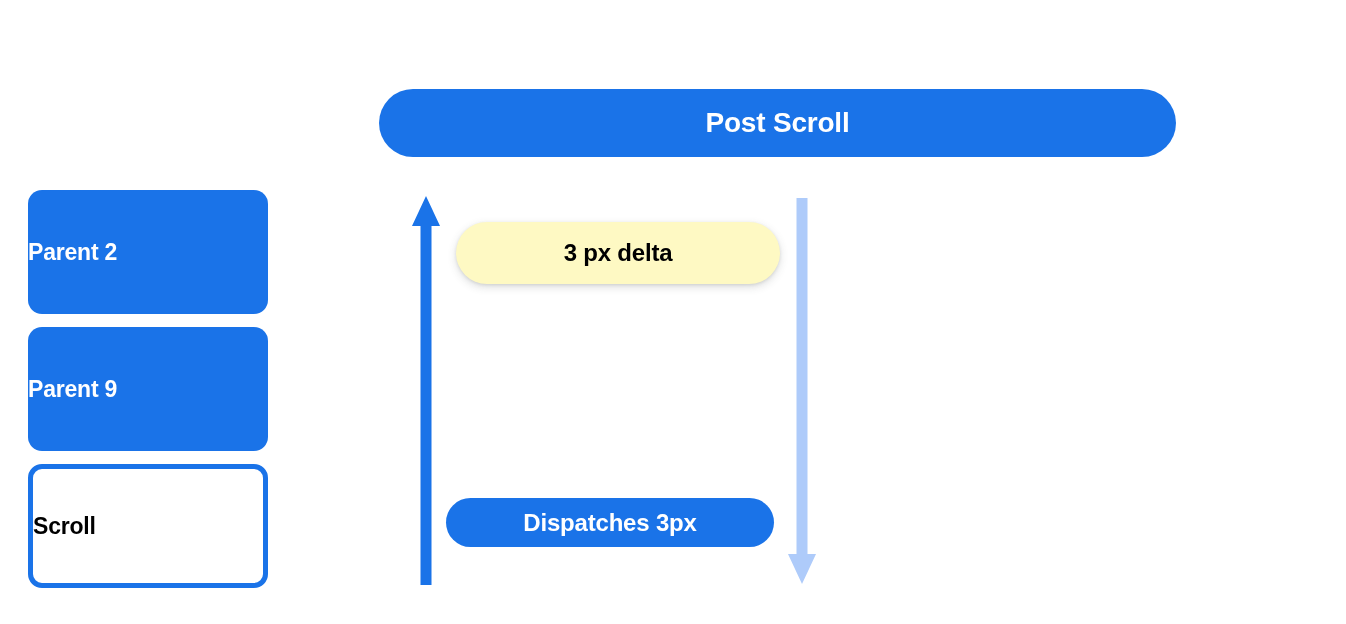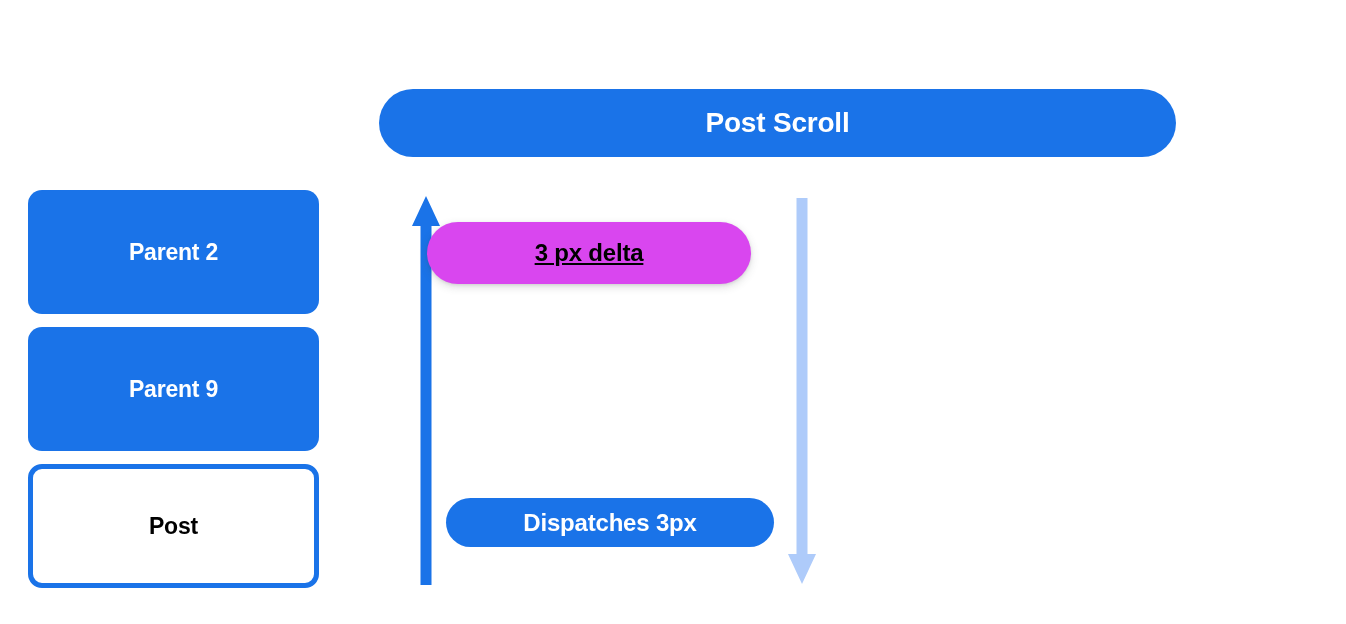--- a/index.html
+++ b/index.html
@@ -40,26 +40,25 @@
     font-size: 28px;
     font-weight: 700;
     letter-spacing: -0.2px;
     line-height: 1;
   }
 
   
   .stack-box {
     position: absolute;
     left: 28px;
-    width: 291px;
+    width: 240px;
     height: 124px;
     border-radius: 14px;
     display: flex;
     align-items: center;
-    justify-content: center;
     box-sizing: border-box;
   }
   .stack-box .label {
     font-size: 23px;
     font-weight: 700;
     letter-spacing: -0.2px;
     line-height: 1;
   }
   .stack-box.filled {
     background: #1a73e8;
@@ -92,27 +91,26 @@
     border-radius: 34px;
     box-sizing: border-box;
   }
   .pill .label {
     font-size: 24px;
     font-weight: 700;
     letter-spacing: -0.2px;
     line-height: 1;
   }
   #pill-delta {
-    left: 427px;
+    left: 456px;
     top: 222px;
     width: 324px;
     height: 62px;
-    background: #d946ef;
+    background: #fef9c3;
     box-shadow: 0 3px 9px rgba(60,64,67,0.18), 0 1px 3px rgba(60,64,67,0.12);
-    text-decoration: underline;
   }
   #pill-delta .label {
     color: #000000;
   }
   #pill-dispatch {
     left: 446px;
     top: 498px;
     width: 328px;
     height: 49px;
     background: #1a73e8;
@@ -132,21 +130,21 @@
 
   <div class="stack-box filled" id="box-parent2">
     <span class="label">Parent 2</span>
   </div>
 
   <div class="stack-box filled" id="box-parent1">
     <span class="label">Parent 9</span>
   </div>
 
   <div class="stack-box outlined" id="box-child">
-    <span class="label">Post</span>
+    <span class="label">Scroll</span>
   </div>
 
   <svg class="arrow" style="left:408px; top:193px;" width="36" height="394" viewBox="0 0 36 394">
     <polygon points="18,3 32,33 4,33" fill="#1a73e8"></polygon>
     <rect x="12.5" y="30" width="11" height="362" fill="#1a73e8"></rect>
   </svg>
 
   <svg class="arrow" style="left:784px; top:196px;" width="36" height="390" viewBox="0 0 36 390">
     <rect x="12.5" y="2" width="11" height="360" fill="#aecbfa"></rect>
     <polygon points="18,388 4,358 32,358" fill="#aecbfa"></polygon>

